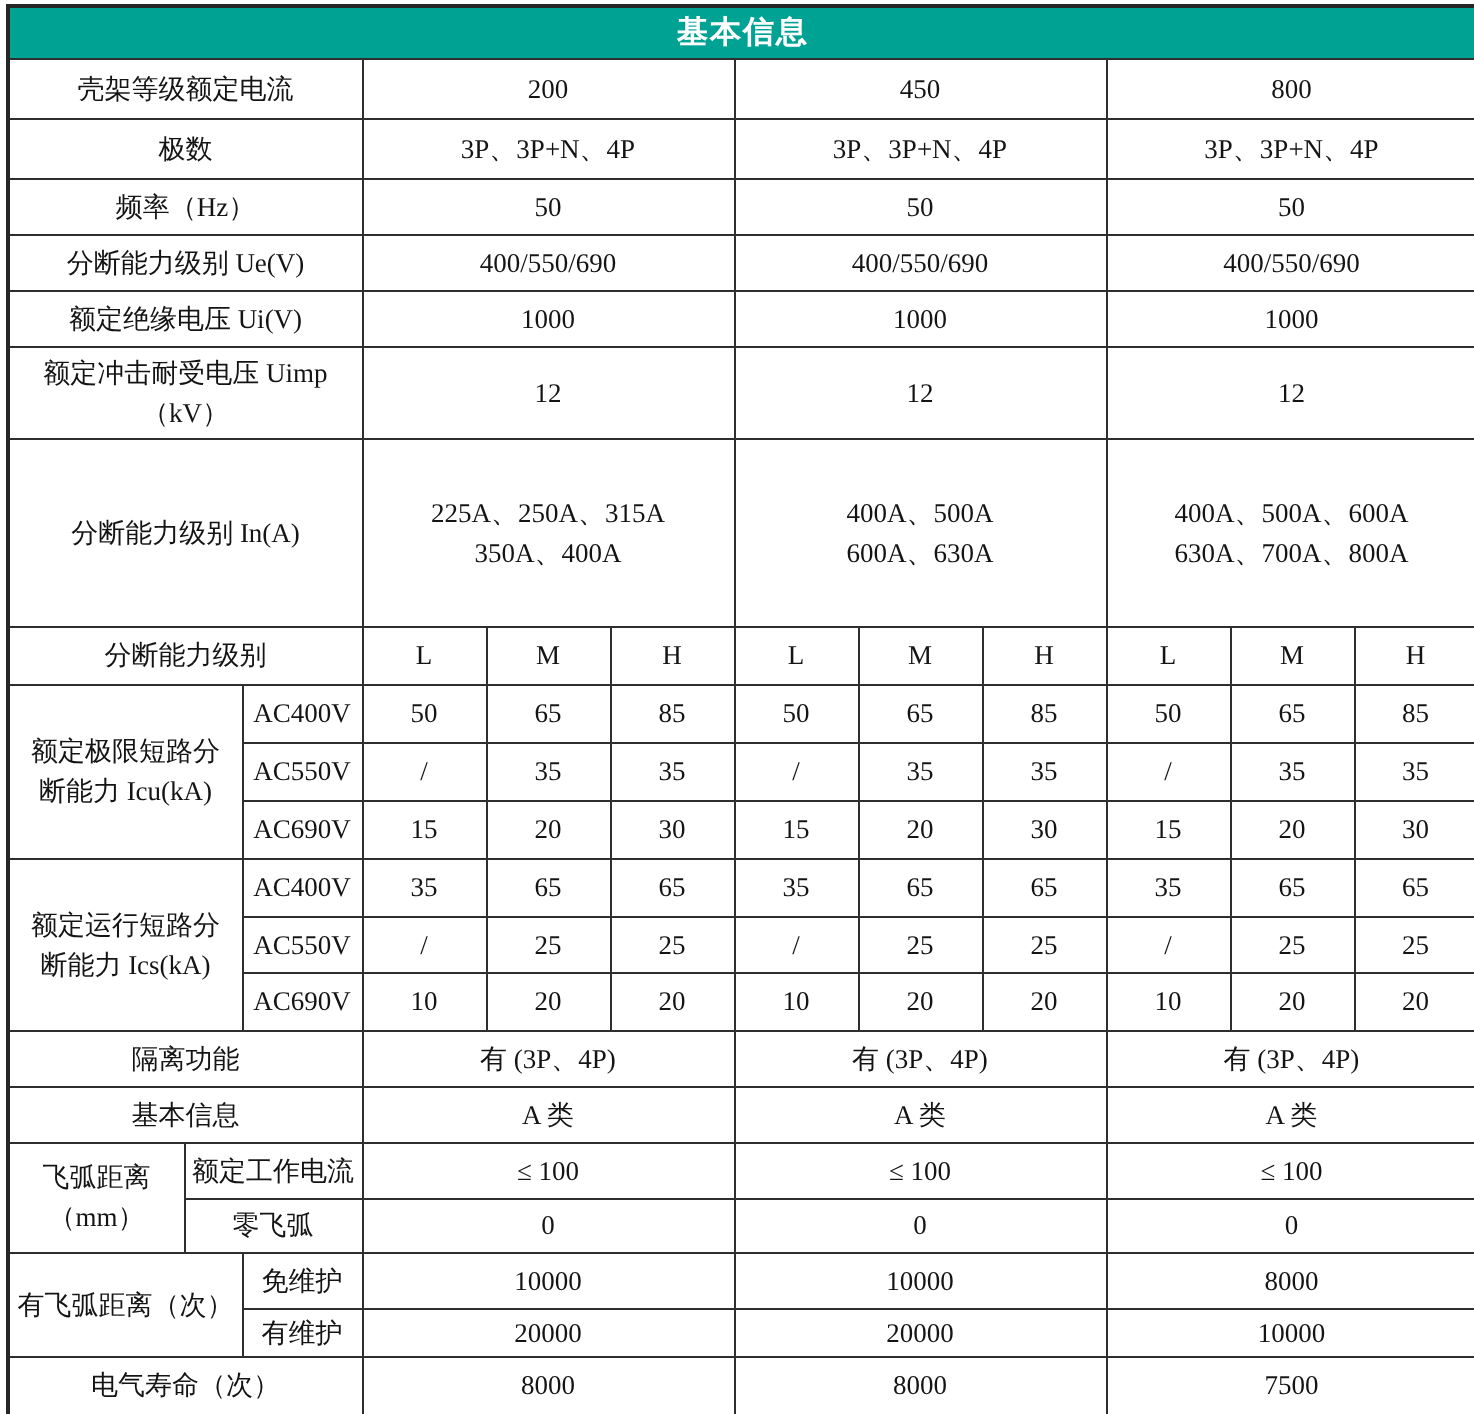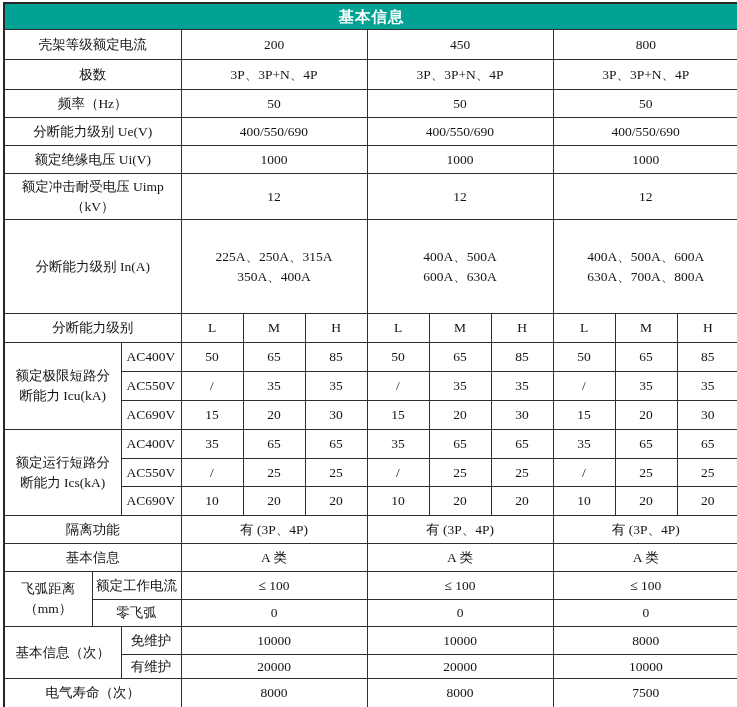--- a/index.html
+++ b/index.html
@@ -215,21 +215,21 @@
           <td colspan="3">≤ 100</td>
           <td colspan="3">≤ 100</td>
         </tr>
         <tr style="height: 27px;">
           <td colspan="2" class="sub">零飞弧</td>
           <td colspan="3">0</td>
           <td colspan="3">0</td>
           <td colspan="3">0</td>
         </tr>
         <tr style="height: 28px;">
-          <td colspan="2" rowspan="2" class="lbl">基本信息（次）</td>
+          <td colspan="2" rowspan="2" class="lbl">有飞弧距离（次）</td>
           <td colspan="1" class="sub">免维护</td>
           <td colspan="3">10000</td>
           <td colspan="3">10000</td>
           <td colspan="3">8000</td>
         </tr>
         <tr style="height: 24px;">
           <td colspan="1" class="sub">有维护</td>
           <td colspan="3">20000</td>
           <td colspan="3">20000</td>
           <td colspan="3">10000</td>

